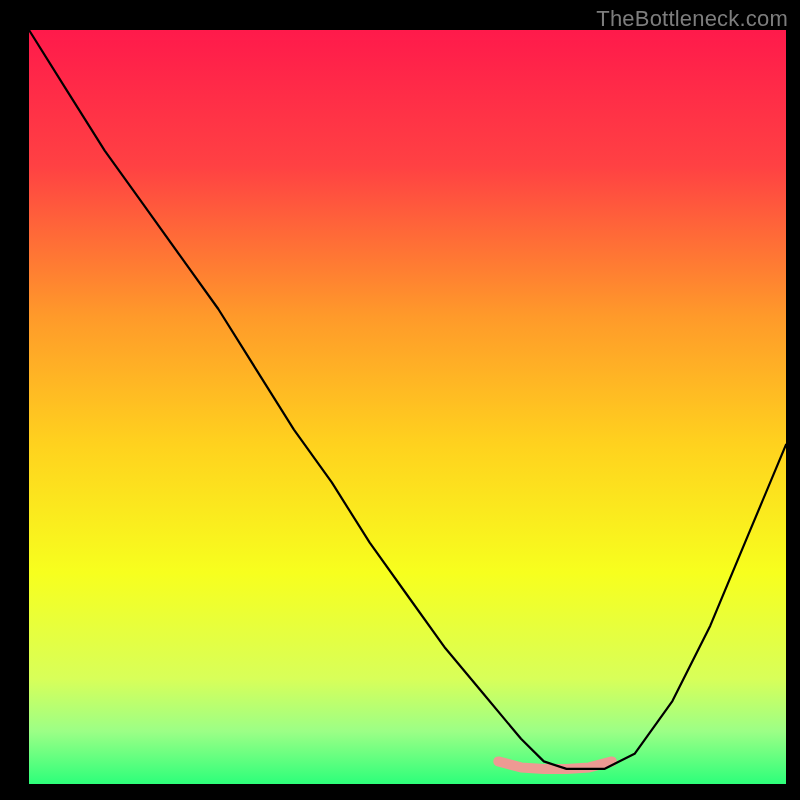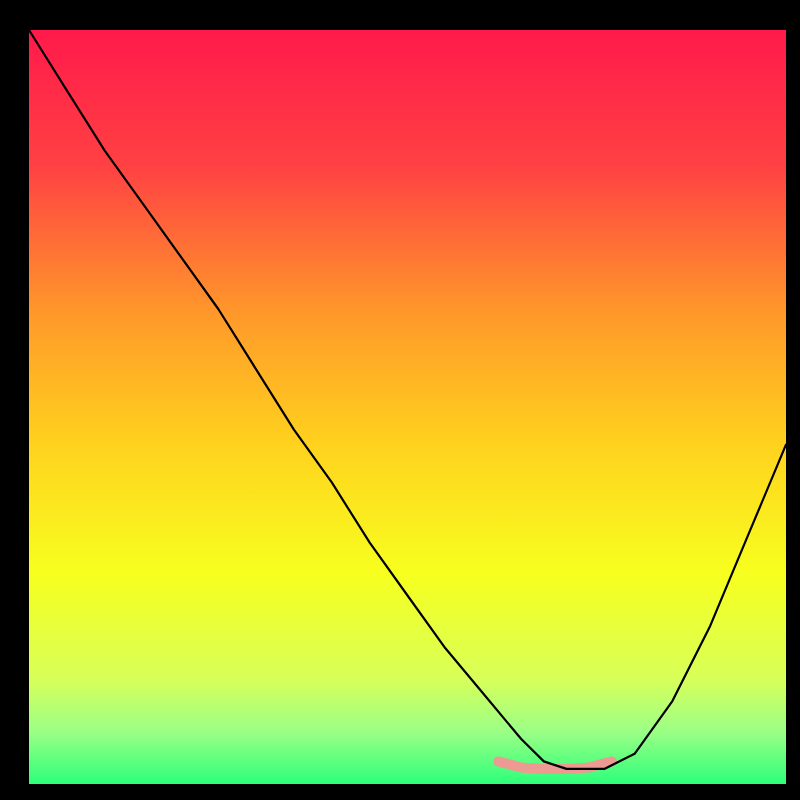--- a/index.html
+++ b/index.html
@@ -25,13 +25,14 @@
           <stop offset="86%" stop-color="#d8ff59"></stop>
           <stop offset="93%" stop-color="#9cff86"></stop>
           <stop offset="100%" stop-color="#2dff7a"></stop>
         </linearGradient>
       </defs>
       <rect x="0" y="0" width="800" height="800" fill="#000"></rect>
       <rect x="29" y="30" width="757" height="754" fill="url(#bg)"></rect>
       <path d="M498.3 761.4 L521.0 767.4 L543.8 768.9 L566.5 768.9 L589.2 767.4 L611.9 761.4" fill="none" stroke="#ed9a93" stroke-width="10" stroke-linecap="round" stroke-linejoin="round"></path>
       <path d="M29.0 30.0 L66.8 90.3 L104.7 150.6 L142.6 203.4 L180.4 256.2 L218.3 309.0 L256.1 369.3 L293.9 429.6 L331.8 482.4 L369.7 542.7 L407.5 595.5 L445.4 648.3 L483.2 693.5 L521.0 738.8 L543.8 761.4 L566.5 768.9 L604.3 768.9 L634.6 753.8 L672.4 701.1 L710.3 625.7 L748.1 535.2 L786.0 444.7" fill="none" stroke="#000000" stroke-width="2.2" stroke-linecap="round" stroke-linejoin="round"></path>
     </svg>
+  <div class="watermark">TheBottleneck.com</div>
 </div>
 
 </body></html>

